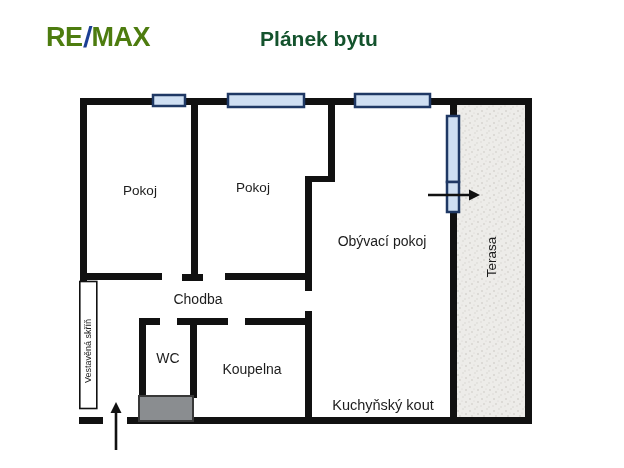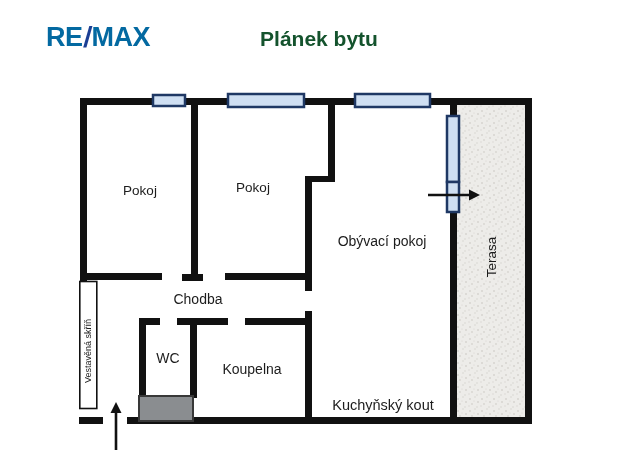--- a/index.html
+++ b/index.html
@@ -5,21 +5,21 @@
   html,body{margin:0;padding:0;}
   body{
     width:624px;height:468px;position:relative;overflow:hidden;
     background:#ffffff;font-family:"Liberation Sans",sans-serif;
   }
   .logo{
     position:absolute;left:46px;top:24px;
     font-weight:bold;font-size:27px;letter-spacing:-0.5px;
     white-space:nowrap;line-height:1;
   }
-  .logo .re,.logo .max{color:#0369a1;}
+  .logo .re,.logo .max{color:#4d7c0f;}
   .logo .slash{
     color:#1c3f94;display:inline-block;
     transform:skewX(-6deg) scaleY(1.08);
     margin:0 1px;font-weight:bold;
   }
   .title{
     position:absolute;left:7px;top:26px;width:624px;text-align:center;
     font-size:21px;font-weight:bold;color:#14532d;margin:0;line-height:1.2;
   }
   svg.plan{position:absolute;left:0;top:0;}

